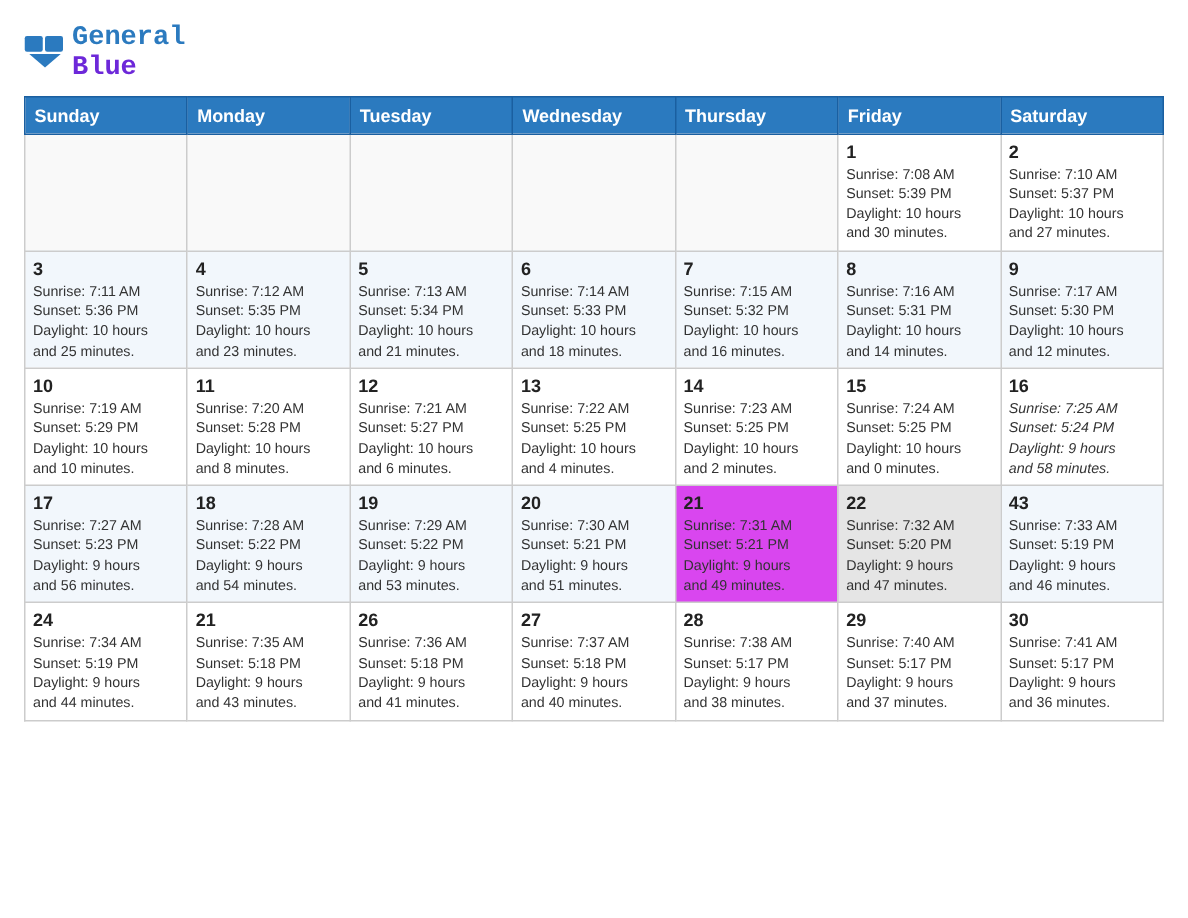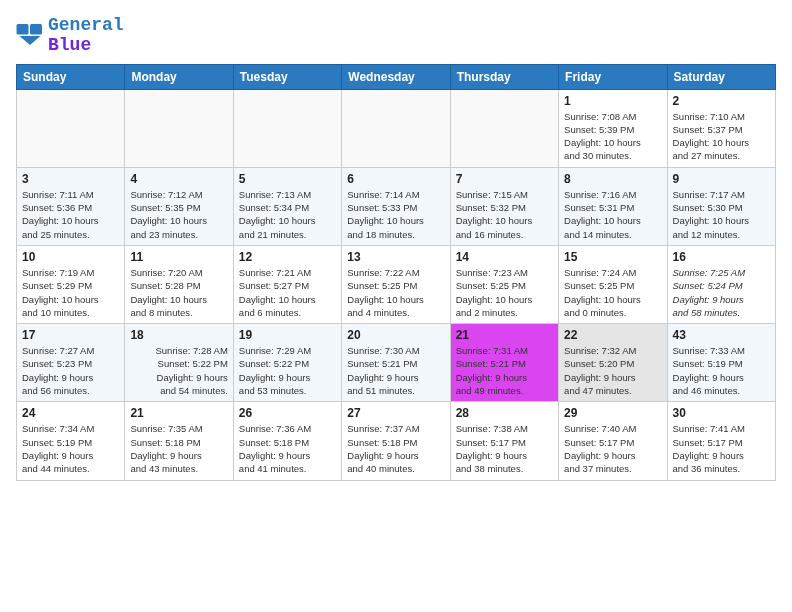--- a/index.html
+++ b/index.html
@@ -249,21 +249,21 @@
       <tr>
         <td style="background: rgb(242, 247, 252);">
           <span class="day-number">17</span>
           <div class="day-info" style="white-space: pre-line;">Sunrise: 7:27 AM
 Sunset: 5:23 PM
 Daylight: 9 hours
 and 56 minutes.</div>
         </td>
         <td style="background: rgb(242, 247, 252);">
           <span class="day-number">18</span>
-          <div class="day-info" style="white-space: pre-line; text-align: right;">Sunrise: 7:28 AM
+          <div class="day-info" style="white-space: pre-line;">Sunrise: 7:28 AM
 Sunset: 5:22 PM
 Daylight: 9 hours
 and 54 minutes.</div>
         </td>
         <td style="background: rgb(242, 247, 252);">
           <span class="day-number">19</span>
           <div class="day-info" style="white-space: pre-line;">Sunrise: 7:29 AM
 Sunset: 5:22 PM
 Daylight: 9 hours
 and 53 minutes.</div>

